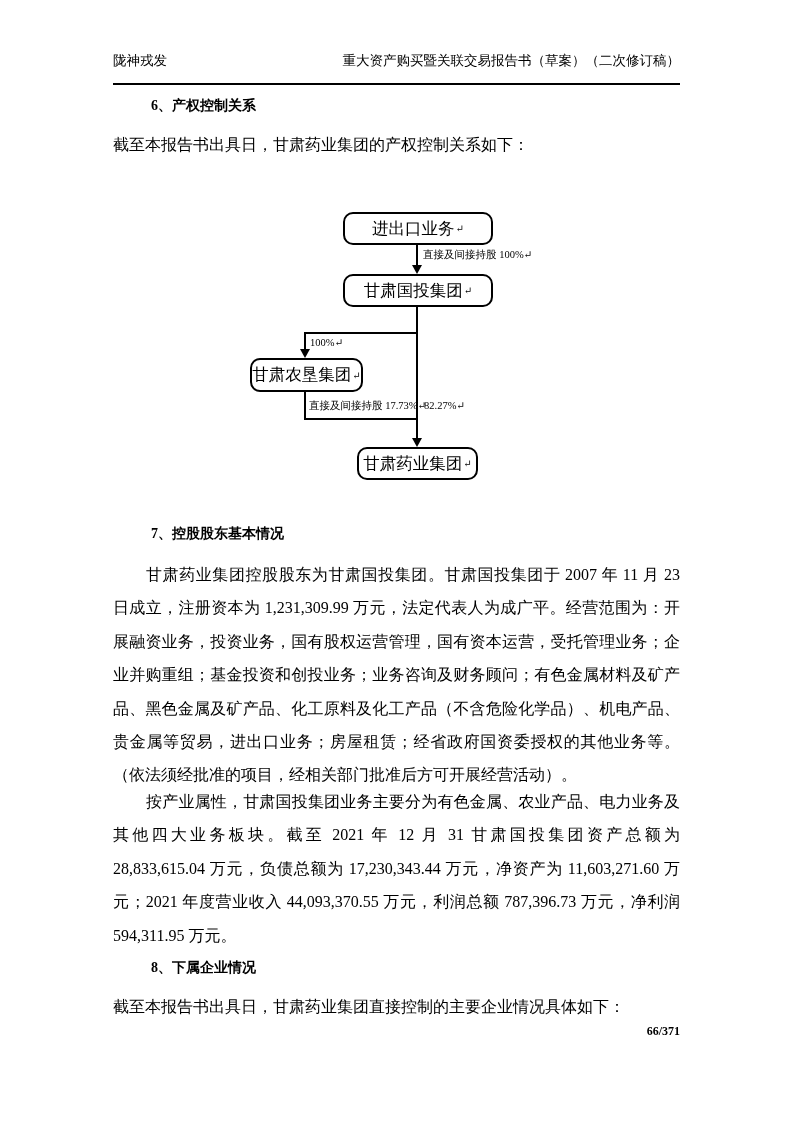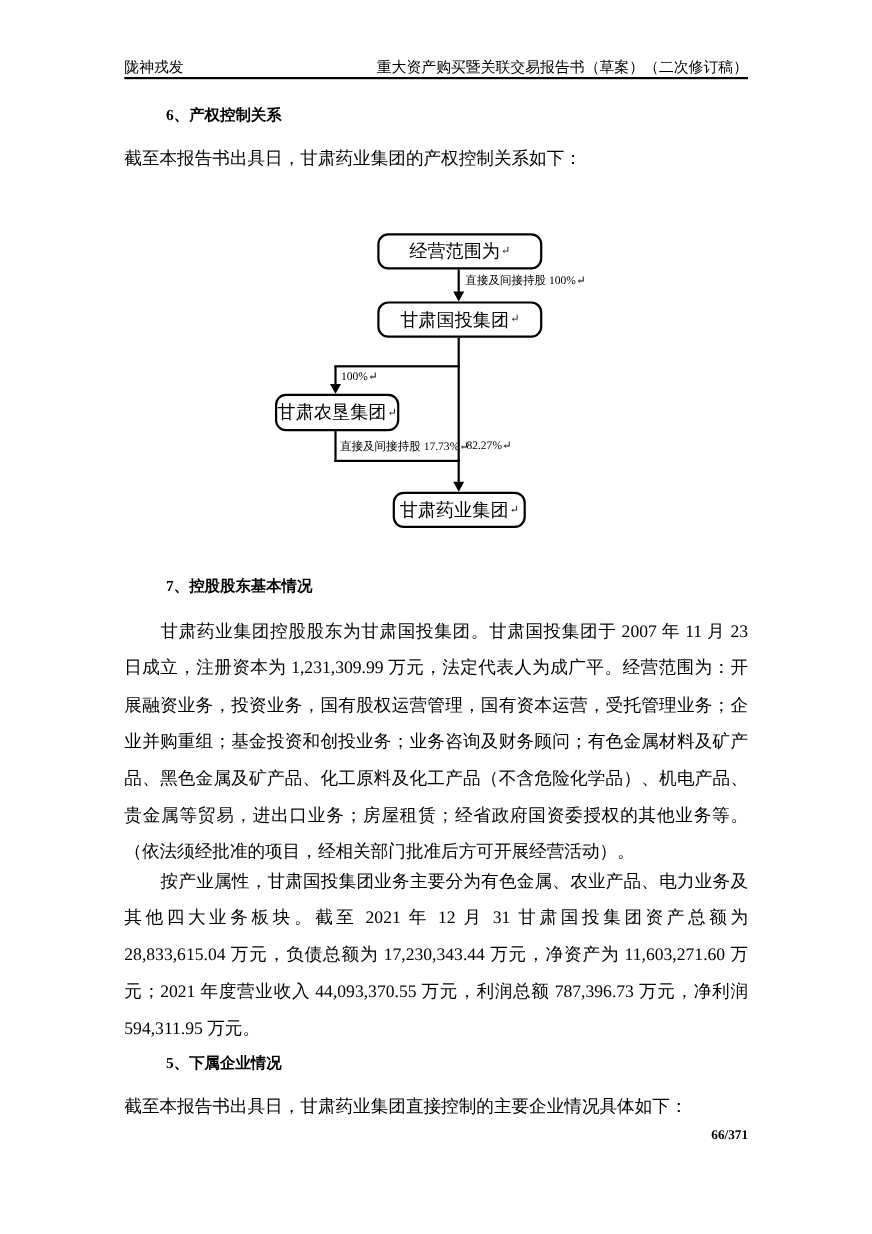--- a/index.html
+++ b/index.html
@@ -6,21 +6,21 @@
   .page {
     position:relative; width:793px; height:1122px; background:#fff;
     font-family:"Liberation Serif","DejaVu Serif",serif; color:#000;
     overflow:hidden;
   }
 
   
   .header {
     position:absolute; top:52px; left:113px; width:567px;
     display:flex; justify-content:space-between; align-items:flex-end;
-    font-size:13.5px; padding-bottom:0; border-bottom:2px solid #000;
+    font-size:13.5px; padding-bottom:13px; border-bottom:2px solid #000;
   }
   .header .right { text-align:right; }
 
   
   .h {
     position:absolute; left:151px; font-size:14px; font-weight:bold;
     white-space:nowrap; line-height:22px;
   }
   .h6 { top:95px; }
   .h7 { top:523px; }
@@ -103,39 +103,39 @@
     <div class="arrow a3"></div>
     <div class="line v4"></div>
     <div class="line hjoin"></div>
 
     <span class="elabel e1">直接及间接持股 100%↵</span>
     <span class="elabel e2">100%↵</span>
     <span class="elabel e3">直接及间接持股 17.73%↵</span>
     <span class="elabel e4">82.27%↵</span>
 
     <div class="node n1">
-      <span>经营范围为</span>
+      <span>进出口业务</span>
         <span class="ret">↵</span>
     </div>
     <div class="node n2">
       <span>甘肃国投集团</span>
         <span class="ret">↵</span>
     </div>
     <div class="node n3">
       <span>甘肃农垦集团</span>
         <span class="ret">↵</span>
     </div>
     <div class="node n4">
       <span>甘肃药业集团</span>
         <span class="ret">↵</span>
     </div>
   </div>
 
   <div class="h h7">7、控股股东基本情况</div>
   <div class="para p7a indent">甘肃药业集团控股股东为甘肃国投集团。甘肃国投集团于 2007 年 11 月 23 日成立，注册资本为 1,231,309.99 万元，法定代表人为成广平。经营范围为：开展融资业务，投资业务，国有股权运营管理，国有资本运营，受托管理业务；企业并购重组；基金投资和创投业务；业务咨询及财务顾问；有色金属材料及矿产品、黑色金属及矿产品、化工原料及化工产品（不含危险化学品）、机电产品、贵金属等贸易，进出口业务；房屋租赁；经省政府国资委授权的其他业务等。（依法须经批准的项目，经相关部门批准后方可开展经营活动）。</div>
   <div class="para p7b indent">按产业属性，甘肃国投集团业务主要分为有色金属、农业产品、电力业务及其他四大业务板块。截至 2021 年 12 月 31 甘肃国投集团资产总额为 28,833,615.04 万元，负债总额为 17,230,343.44 万元，净资产为 11,603,271.60 万元；2021 年度营业收入 44,093,370.55 万元，利润总额 787,396.73 万元，净利润 594,311.95 万元。</div>
 
-  <div class="h h8">5、下属企业情况</div>
+  <div class="h h8">8、下属企业情况</div>
   <div class="para p8">截至本报告书出具日，甘肃药业集团直接控制的主要企业情况具体如下：</div>
 
   <div class="footer">66/371</div>
 
 </div>
 
 </body></html>

